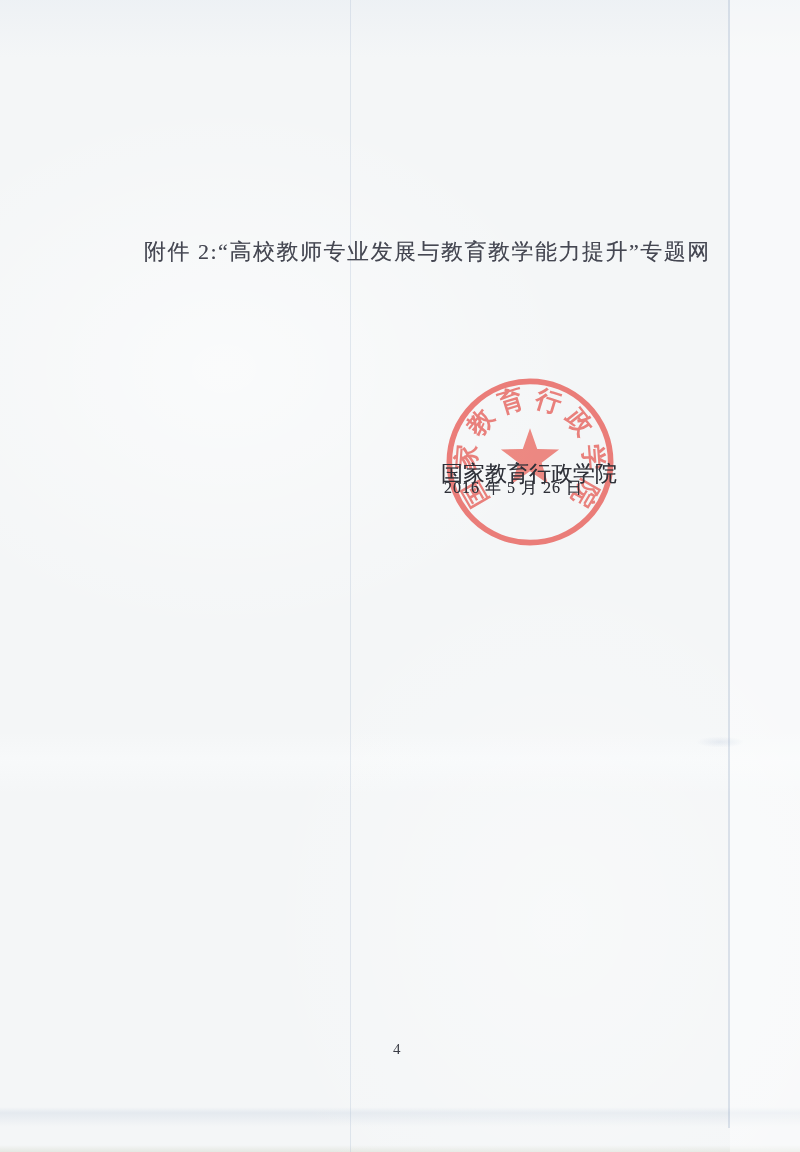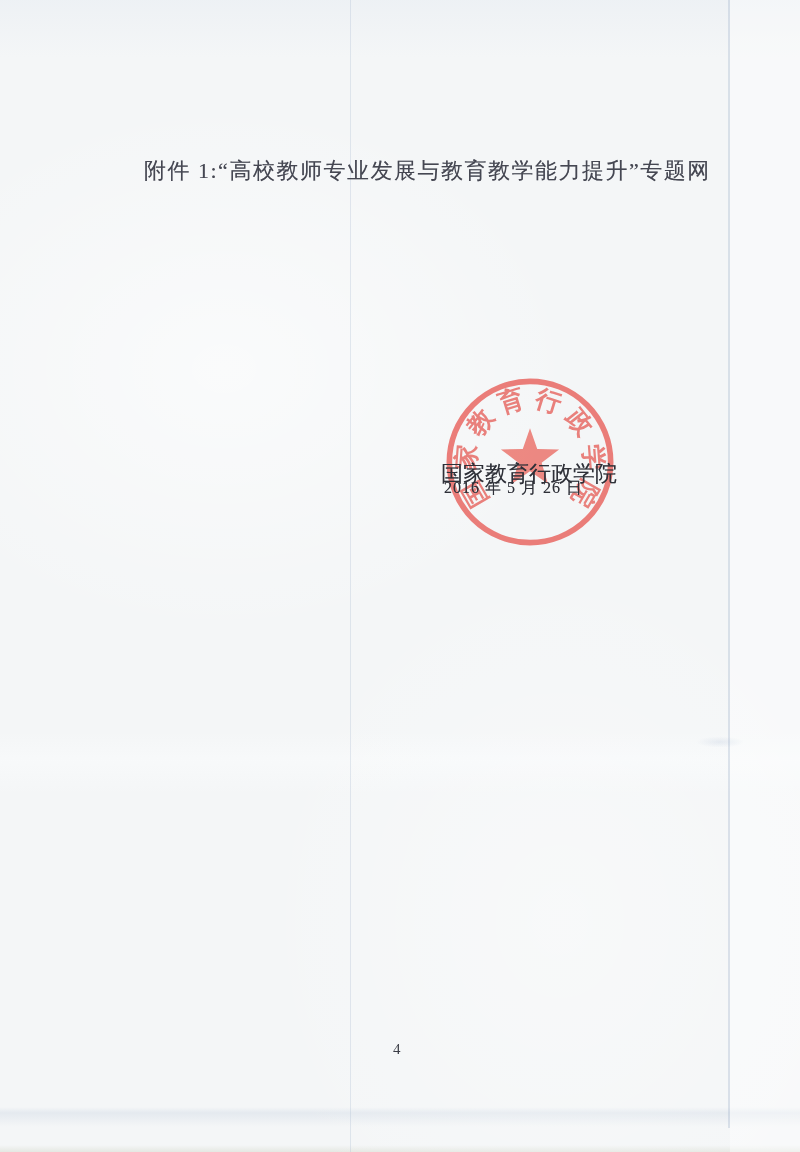--- a/index.html
+++ b/index.html
@@ -103,21 +103,21 @@
 </head>
 <body>
 
 <div class="page">
 
   <div class="scan-line scan-line-1"></div>
   <div class="scan-line scan-line-2"></div>
   <div class="right-shade"></div>
   <div class="smudge"></div>
 
-  <p class="doc-line l1">附件 1:“高校教师专业发展与教育教学能力提升”专题网</p>
+  <p class="doc-line l3">附件 2:“高校教师专业发展与教育教学能力提升”专题网</p>
 
   <div class="seal">
     <svg viewBox="0 0 190 190">
       <circle cx="95" cy="95" r="79" fill="none" stroke-width="5.5" opacity="0.88" stroke="#e8615b"></circle>
       <path fill-opacity="0.85" d="M95,62 L102.1,82.3 L123.5,82.7 L106.4,95.7 L112.6,116.3 L95,104 L77.4,116.3 L83.6,95.7 L66.5,82.7 L87.9,82.3 Z" fill="#ea6a62"></path>
       <text x="95" y="41" text-anchor="middle" font-size="25" opacity="0.85" transform="rotate(-120 95 95)" fill="#e5605a">国</text>
       <text x="95" y="41" text-anchor="middle" font-size="25" opacity="0.85" transform="rotate(-85.7 95 95)" fill="#e5605a">家</text>
       <text x="95" y="41" text-anchor="middle" font-size="25" opacity="0.85" transform="rotate(-51.4 95 95)" fill="#e5605a">教</text>
       <text x="95" y="41" text-anchor="middle" font-size="25" opacity="0.85" transform="rotate(-17.1 95 95)" fill="#e5605a">育</text>
       <text x="95" y="41" text-anchor="middle" font-size="25" opacity="0.85" transform="rotate(17.1 95 95)" fill="#e5605a">行</text>

